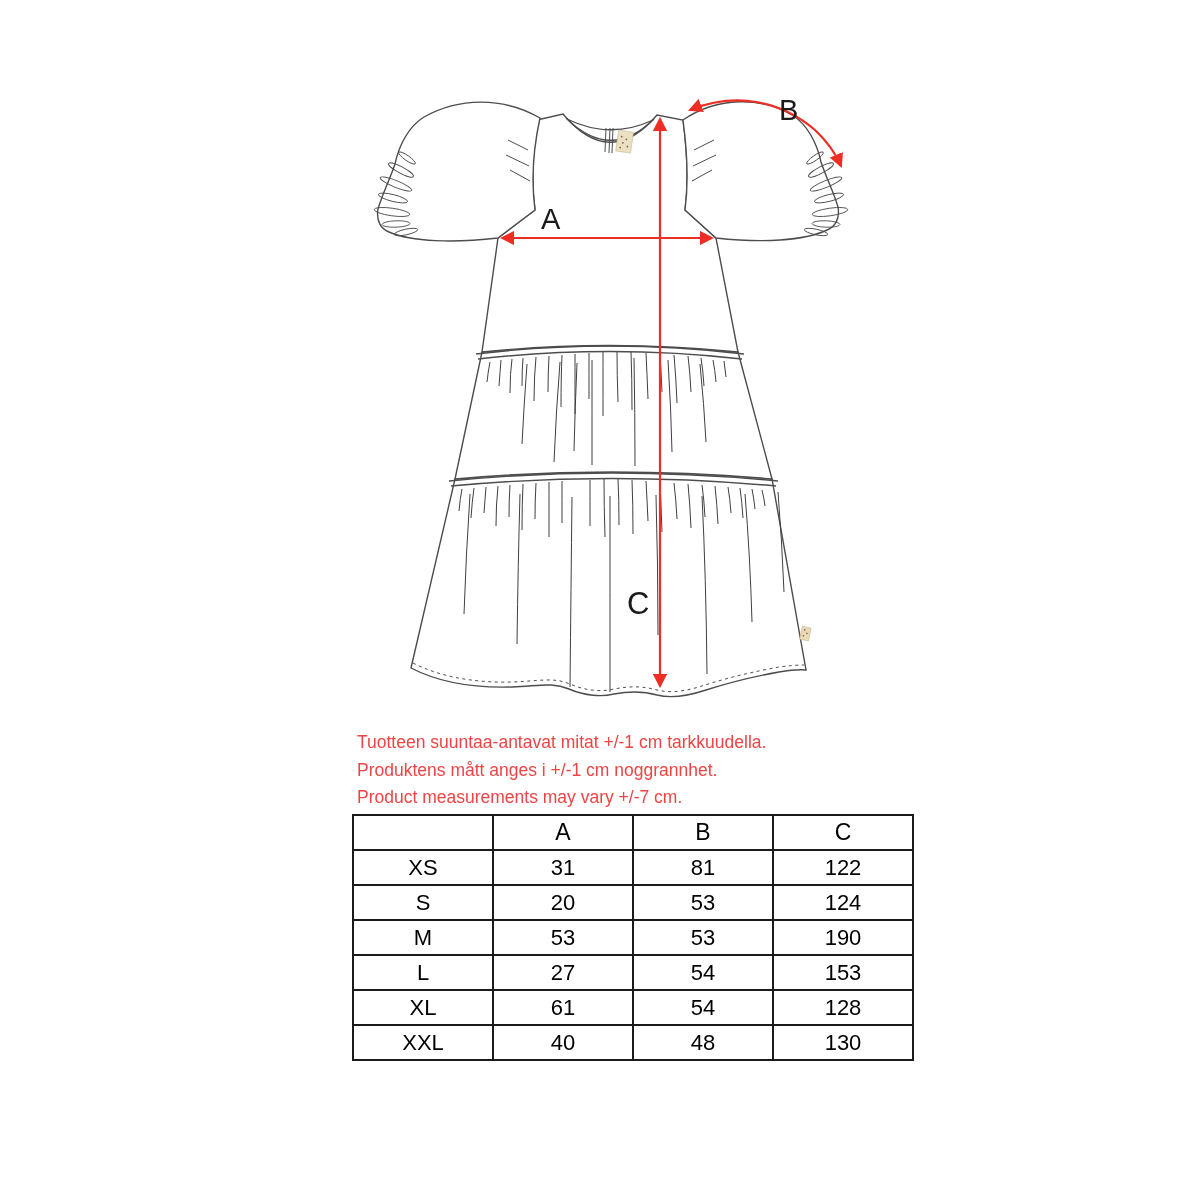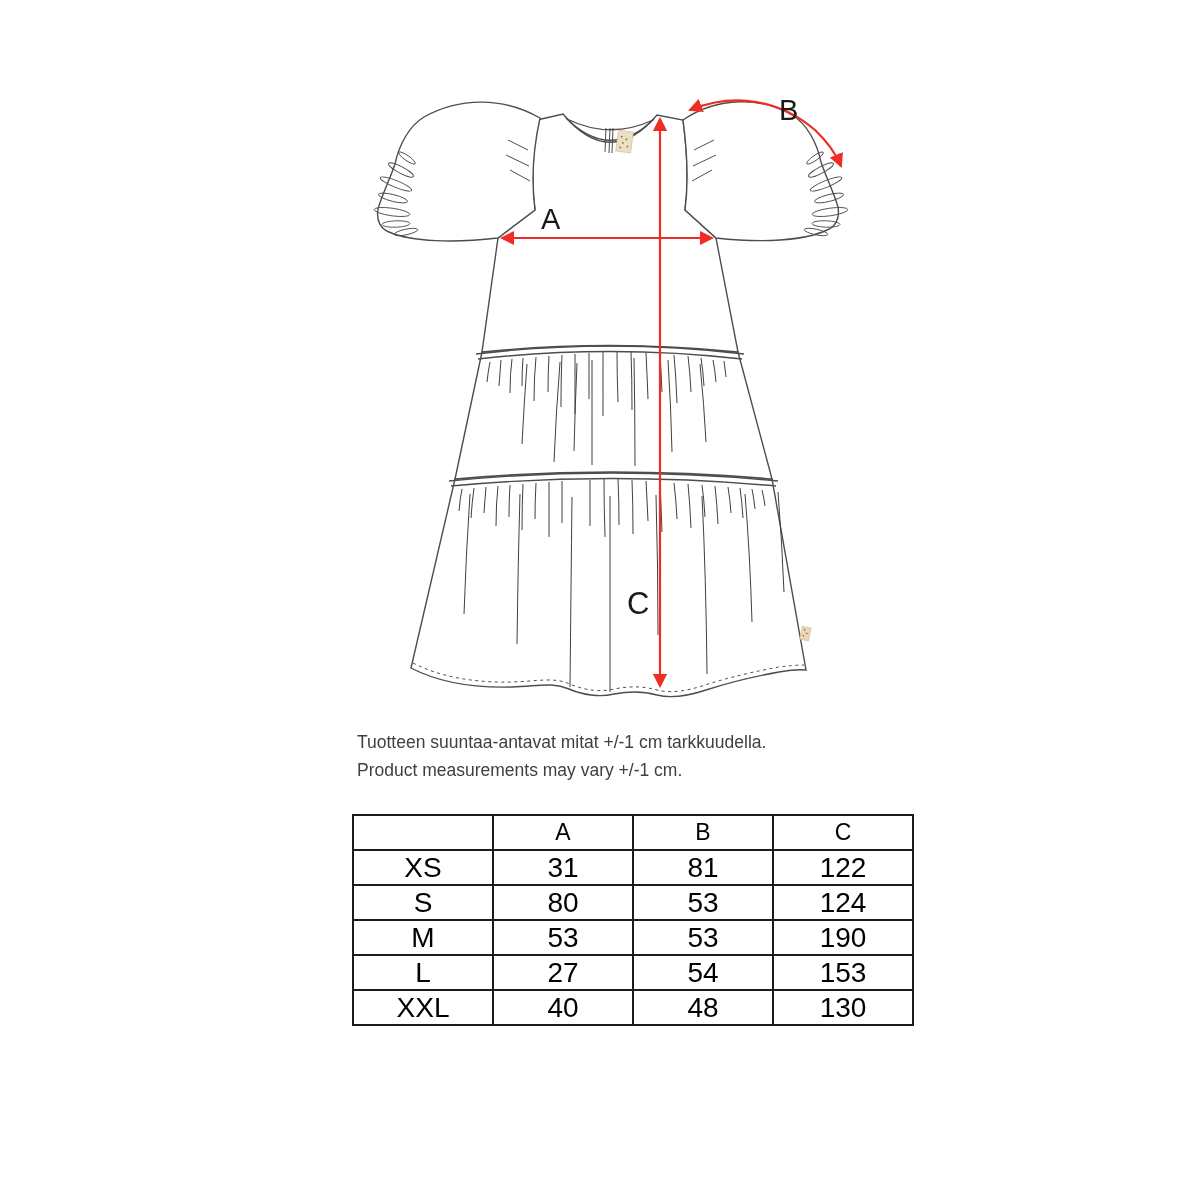--- a/index.html
+++ b/index.html
@@ -2,26 +2,26 @@
 <html><head>
 <meta charset="utf-8">
 <style>
   html,body{margin:0;padding:0;background:#fff;}
   body{width:1200px;height:1200px;position:relative;overflow:hidden;
        font-family:"Liberation Sans", sans-serif;color:#000;}
   .canvas{position:absolute;inset:0;background:#fff;}
   svg.dress{position:absolute;left:0;top:0;}
   .m-label{position:absolute;font-size:29px;color:#1a1a1a;line-height:1;}
   .m-label.c{font-size:31px;}
-  .notes{position:absolute;left:357px;top:729px;font-size:17.5px;line-height:27.5px;color:#404040;}
+  .notes{position:absolute;left:357px;top:729px;font-size:17.5px;line-height:27.5px;color:#ef4444;}
   .notes p{margin:0;}
   table.size{position:absolute;left:352px;top:814px;width:562px;border-collapse:collapse;
              table-layout:fixed;background:#fff;}
   table.size td,table.size th{border:2px solid #1b1b1b;height:33px;text-align:center;
-             vertical-align:middle;font-weight:400;font-size:28px;padding:0;color:#000;}
+             vertical-align:middle;font-weight:400;font-size:22px;padding:0;color:#000;}
   table.size th{font-size:23px;}
 </style>
 </head>
 <body>
 
 <div class="canvas">
 
   <svg class="dress" width="1200" height="760" viewBox="0 0 1200 760" fill="none">
     <defs>
       <marker id="arr" viewBox="0 0 10 10" refX="8.5" refY="5" markerWidth="6.5" markerHeight="6.5" orient="auto-start-reverse">
@@ -126,56 +126,63 @@
     <path d="M660,119 L660,686" stroke="#ee2e24" stroke-width="2.2" marker-start="url(#arr)" marker-end="url(#arr)"></path>
     <path d="M690,110 C735,92 780,100 815,130 Q833,147 841,166" stroke="#ee2e24" stroke-width="2.2" marker-start="url(#arr)" marker-end="url(#arr)"></path>
   </svg>
 
   <div class="m-label" style="left:541px;top:205px;">A</div>
   <div class="m-label" style="left:779px;top:96px;">B</div>
   <div class="m-label c" style="left:627px;top:588px;">C</div>
 
   <div class="notes">
     <p>Tuotteen suuntaa-antavat mitat +/-1 cm tarkkuudella.</p>
-    <p>Product measurements may vary +/-1 cm.</p>
+    <p>Produktens mått anges i +/-1 cm noggrannhet.</p>
+    <p>Product measurements may vary +/-7 cm.</p>
   </div>
 
   <table class="size">
     <tbody>
         <tr>
       <th></th>
       <th>A</th>
       <th>B</th>
       <th>C</th>
     </tr>
     <tr>
       <td>XS</td>
       <td>31</td>
       <td>81</td>
       <td>122</td>
     </tr>
     <tr>
       <td>S</td>
-      <td>80</td>
+      <td>20</td>
       <td>53</td>
       <td>124</td>
     </tr>
     <tr>
       <td>M</td>
       <td>53</td>
       <td>53</td>
       <td>190</td>
     </tr>
     <tr>
       <td>L</td>
       <td>27</td>
       <td>54</td>
       <td>153</td>
     </tr>
     <tr>
+      <td>XL</td>
+      <td>61</td>
+      <td>54</td>
+      <td>128</td>
+    </tr>
+    <tr>
       <td>XXL</td>
       <td>40</td>
       <td>48</td>
       <td>130</td>
     </tr>
   </tbody>
     </table>
 
 </div>
 

